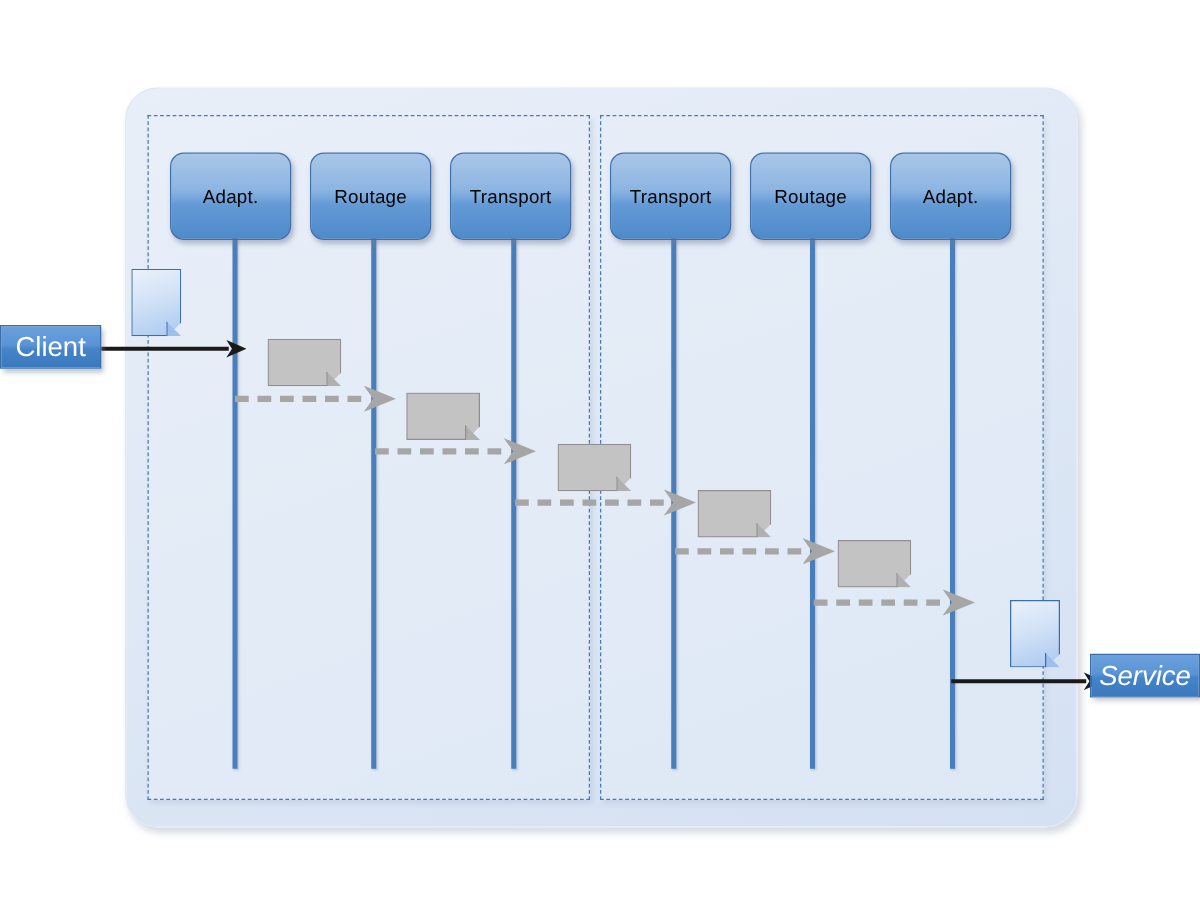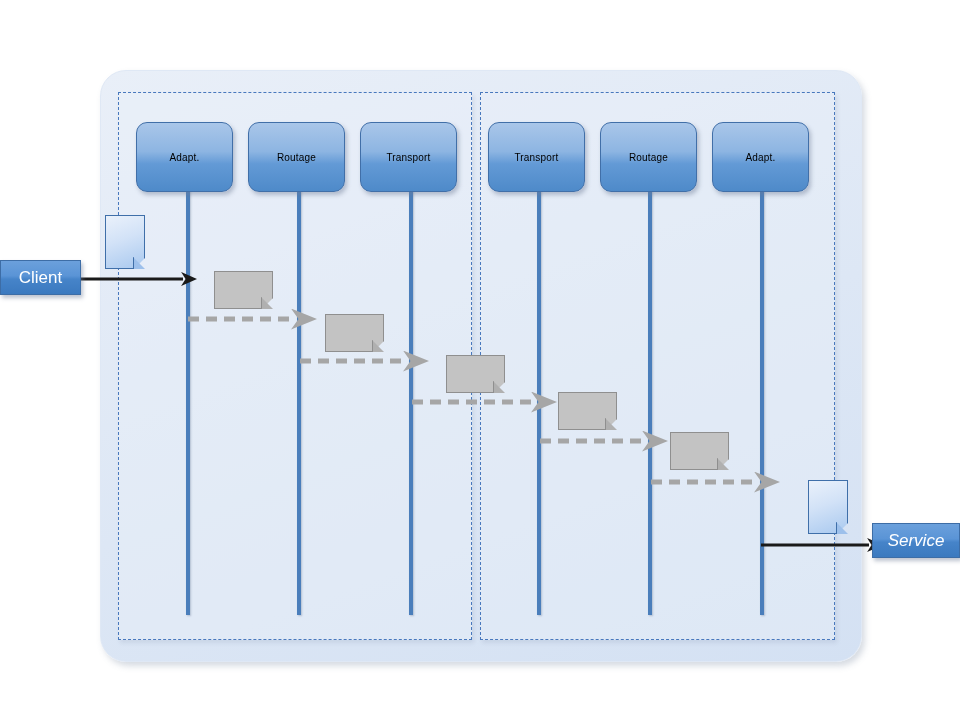--- a/index.html
+++ b/index.html
@@ -64,37 +64,37 @@
     width: 97px;
     height: 70px;
     border-radius: 11px;
     border: 1px solid #416fa8;
     background: linear-gradient(180deg, #a9c6e9 0%, #8db5e2 42%, #639ad6 60%, #4e8ac9 100%);
     box-shadow: 2px 3px 4px rgba(110,125,150,0.45);
     display: flex;
     align-items: center;
     justify-content: center;
     color: #000000;
-    font-size: 10px;
+    font-size: 15px;
     letter-spacing: 0.2px;
     box-sizing: border-box;
   }
 
   
   .endpoint {
     position: absolute;
     height: 35px;
     border: 1px solid #3d6da6;
     background: linear-gradient(180deg, #6ba0dc 0%, #5a94d6 45%, #4684c9 55%, #3b79bf 100%);
     box-shadow: 2px 3px 4px rgba(110,125,150,0.45);
     display: flex;
     align-items: center;
     justify-content: center;
     color: #ffffff;
-    font-size: 17px;
+    font-size: 22px;
     box-sizing: border-box;
   }
   .endpoint-client  { left: 0px;   top: 260px; width: 81px; }
   .endpoint-service { left: 872px; top: 523px; width: 88px; font-style: italic; }
 
   
   .doc {
     position: absolute;
     box-sizing: border-box;
   }

